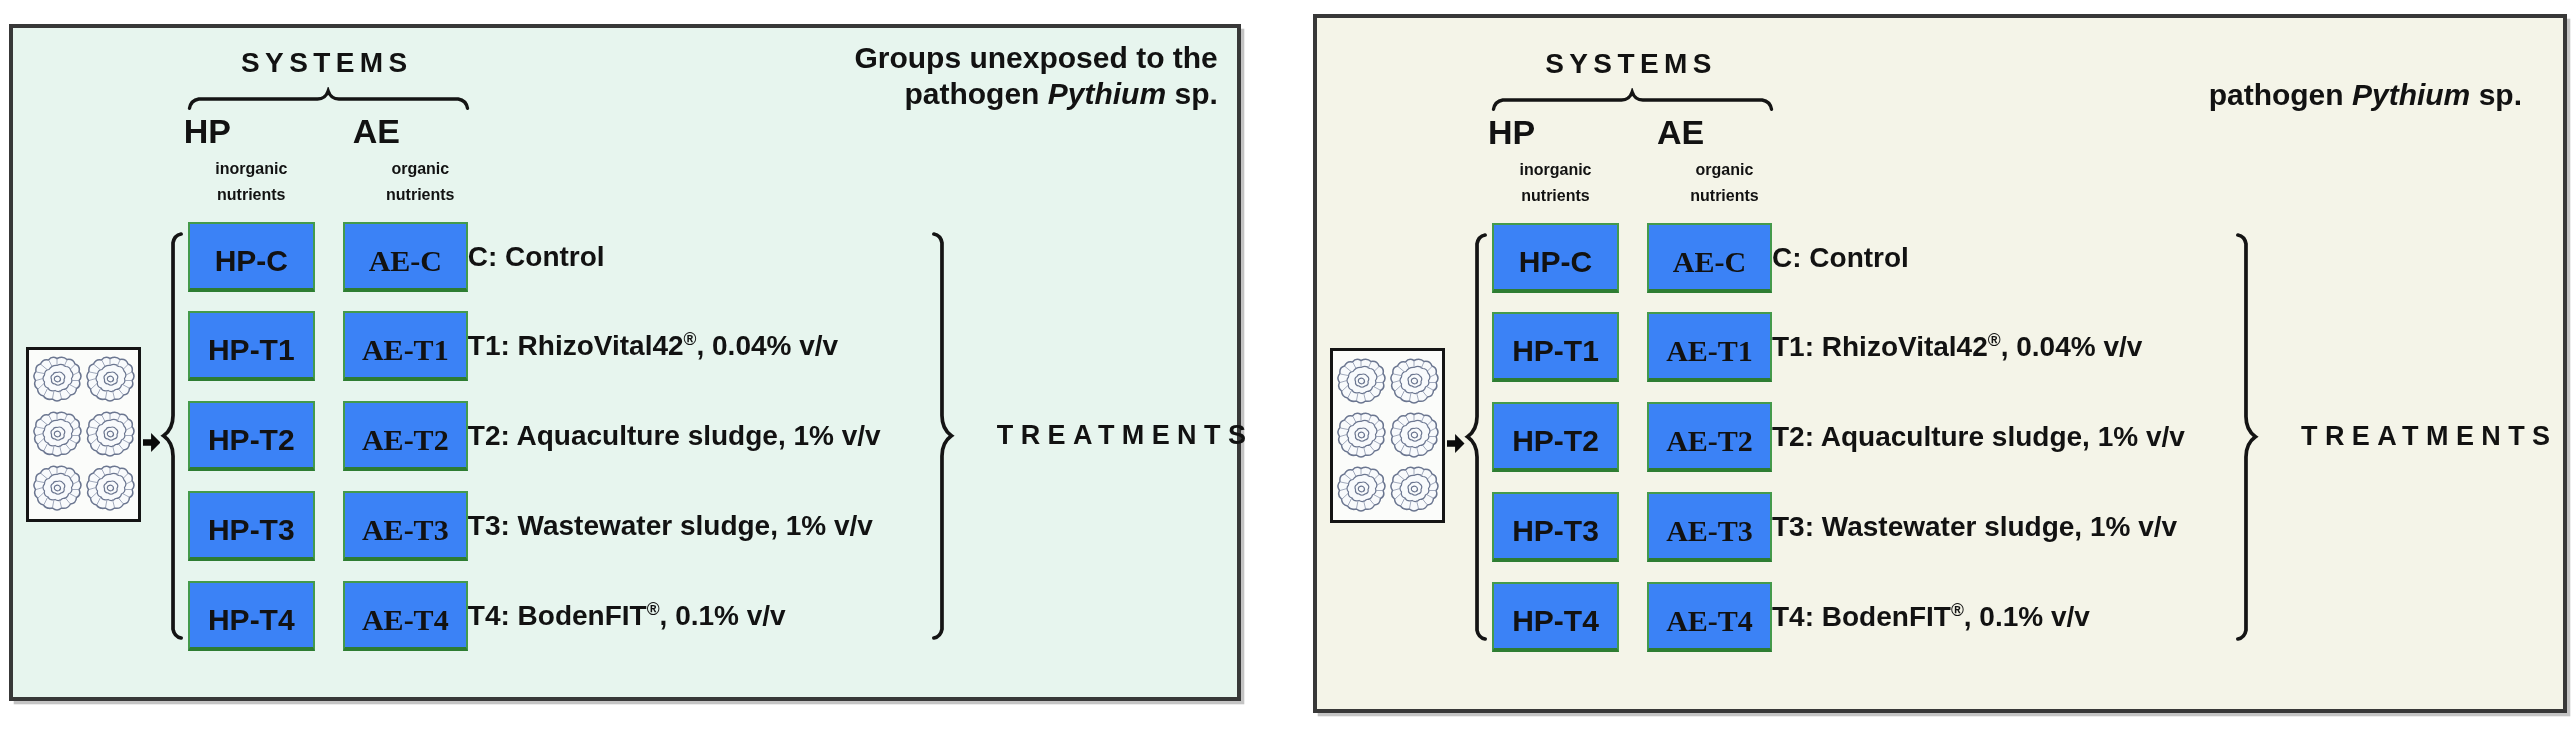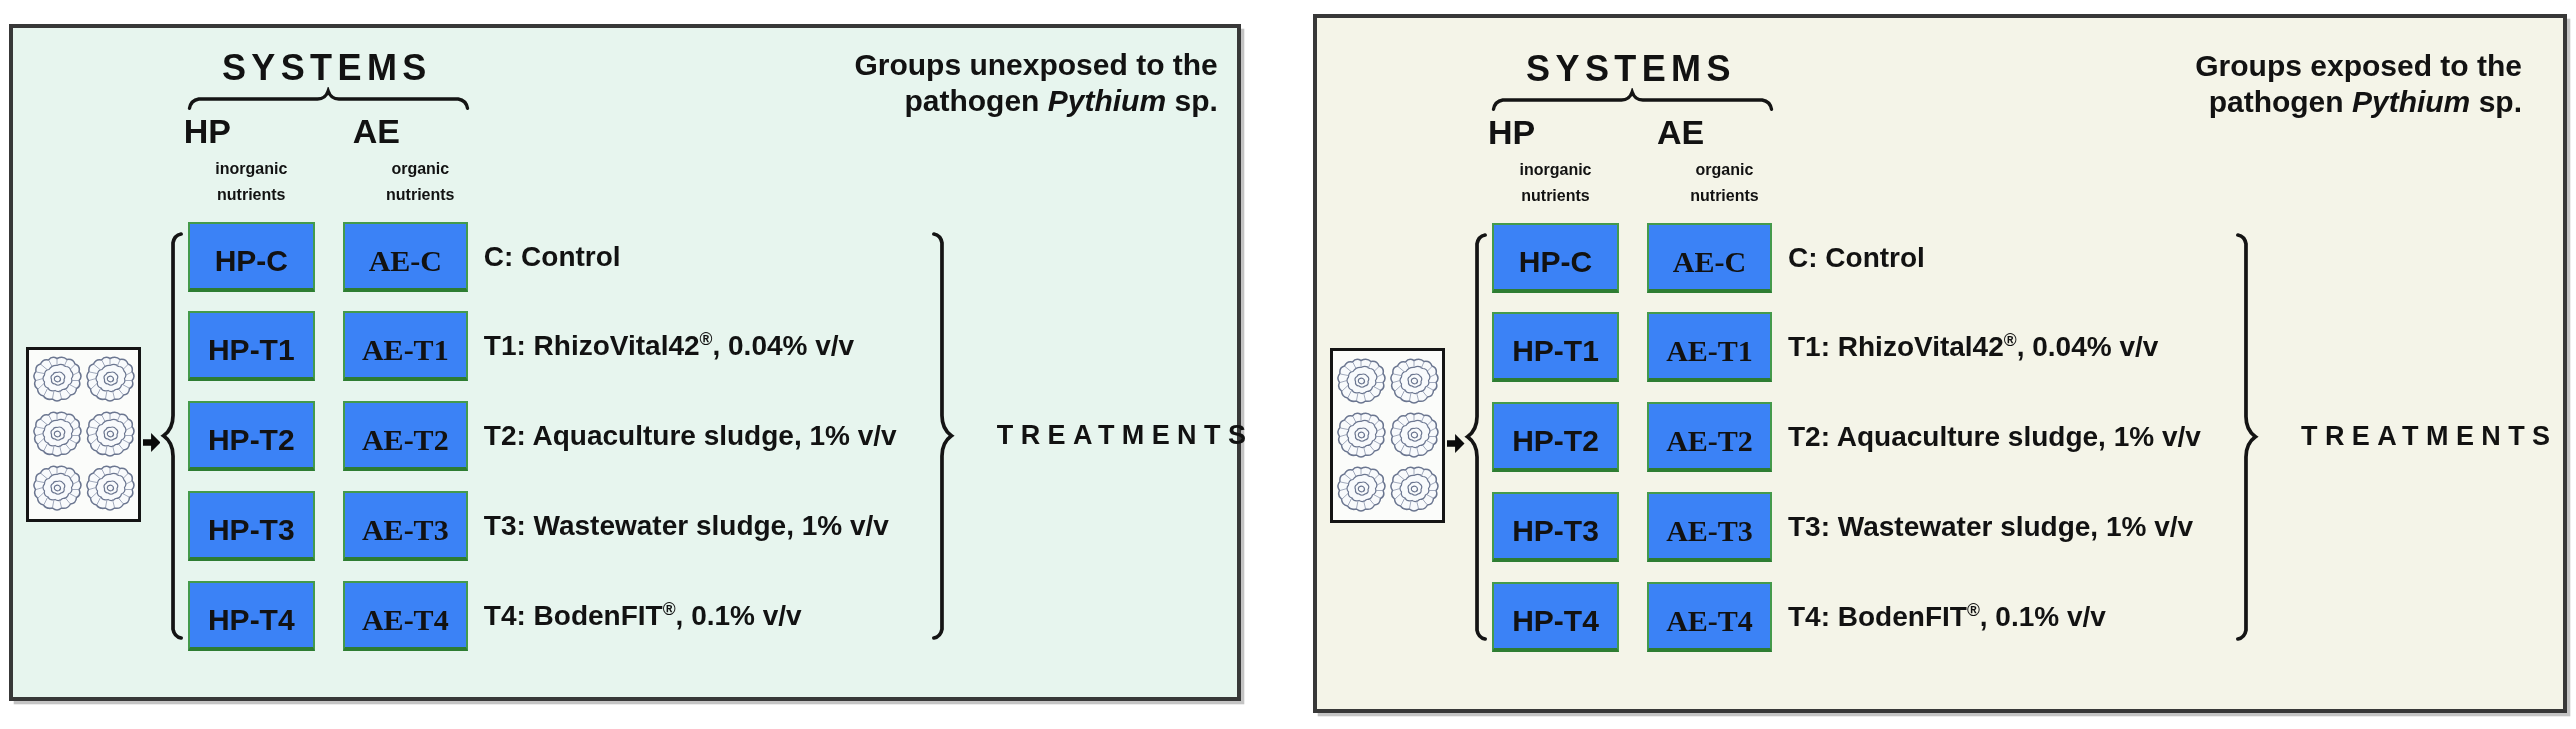--- a/index.html
+++ b/index.html
@@ -14,25 +14,25 @@
     border:4.7px solid #383838;
     box-shadow:4px 4px 0 -0.7px #c4c4c4;
   }
   .panel--left{left:8.8px;top:23.6px;width:1232px;height:677px;background:#e7f5ee;}
   .panel--right{left:1313px;top:14px;width:1254px;height:699px;background:#f4f4e8;}
   .inner{position:absolute;left:0;top:0;width:1223px;height:667px;}
   .panel--right .inner{top:10.8px;}
 
   .ptitle{
     position:absolute;right:18px;top:12px;
-    font-weight:bold;font-size:30px;line-height:36px;text-align:right;white-space:nowrap;margin-top:7px;
+    font-weight:bold;font-size:30px;line-height:36px;text-align:right;white-space:nowrap;
   }
   .systems{
     position:absolute;left:179px;top:19px;width:270px;text-align:center;
-    font-weight:bold;font-size:36px;letter-spacing:5.4px;white-space:nowrap;
+    font-weight:bold;font-size:28px;letter-spacing:5.4px;white-space:nowrap;
   }
   .topbrace{position:absolute;left:172px;top:59px;}
   .colcode{position:absolute;top:84px;width:135px;text-align:left;font-weight:bold;font-size:34px;}
   .coldesc{position:absolute;top:128px;width:135px;text-align:center;font-weight:bold;font-size:16px;line-height:26px;}
   .col-hp{left:171px;} .col-ae{left:340px;}
 
   .plantbox{
     position:absolute;left:13px;top:319px;width:115px;height:175px;box-sizing:border-box;
     border:3.4px solid #141414;background:#fbfcfa;
     display:grid;grid-template-columns:repeat(2,50px);grid-auto-rows:53px;
@@ -43,21 +43,21 @@
   .vbrace--open{left:145px;} .vbrace--close{left:918px;}
 
   .row{position:absolute;left:175px;display:flex;align-items:center;height:70px;}
   .gbox{
     box-sizing:border-box;width:127px;height:70px;flex:none;
     background:#3b82f6;border:2px solid #449a4c;border-bottom:4px solid #2e7d32;
     display:flex;align-items:center;justify-content:center;
     font-weight:bold;font-size:30px;padding-top:10.8px;
   }
   .gbox--ae{width:125px;margin-left:28px;font-family:Liberation Serif, serif;}
-  .rlabel{margin-left:16px;font-weight:bold;font-size:28px;white-space:nowrap;}
+  .rlabel{font-weight:bold;font-size:28px;white-space:nowrap;}
   .rlabel sup{font-size:17.5px;}
   .treatments{
     position:absolute;left:984px;top:392px;width:270px;
     font-weight:bold;font-size:27px;letter-spacing:7.4px;white-space:nowrap;
   }
   svg{display:block;}
 </style>
 </head>
 <body>
 
@@ -152,21 +152,21 @@
       <path d="M4 3 Q14 5 16 16 L16 272 Q16 292 30 302 Q16 312 16 332 L16 589 Q14 600 4 602" fill="none" stroke="#141414" stroke-width="5.5" stroke-linecap="round"></path>
     </svg>
 
     <div class="treatments">TREATMENTS</div>
   </div>
 </div>
 
 <div class="panel panel--right">
   <div class="inner">
 
-    <div class="ptitle"><span>Groups exposed to the</span><br><span>pathogen </span><i>Pythium</i><span> sp.</span></div>
+    <div class="ptitle"><br><span>pathogen </span><i>Pythium</i><span> sp.</span></div>
 
     <div class="systems">SYSTEMS</div>
 
     <svg class="topbrace" width="287" height="24" viewBox="0 0 425 36">
       <path d="M4 32 Q6 20 18 18 L196 18 Q208 18 212 6 Q216 18 228 18 L407 18 Q419 20 421 32" fill="none" stroke="#141414" stroke-width="5" stroke-linecap="round"></path>
     </svg>
 
     <div class="colcode col-hp">HP</div>
     <div class="colcode col-ae">AE</div>
     <div class="coldesc col-hp"><span>inorganic</span><br><span>nutrients</span></div>

